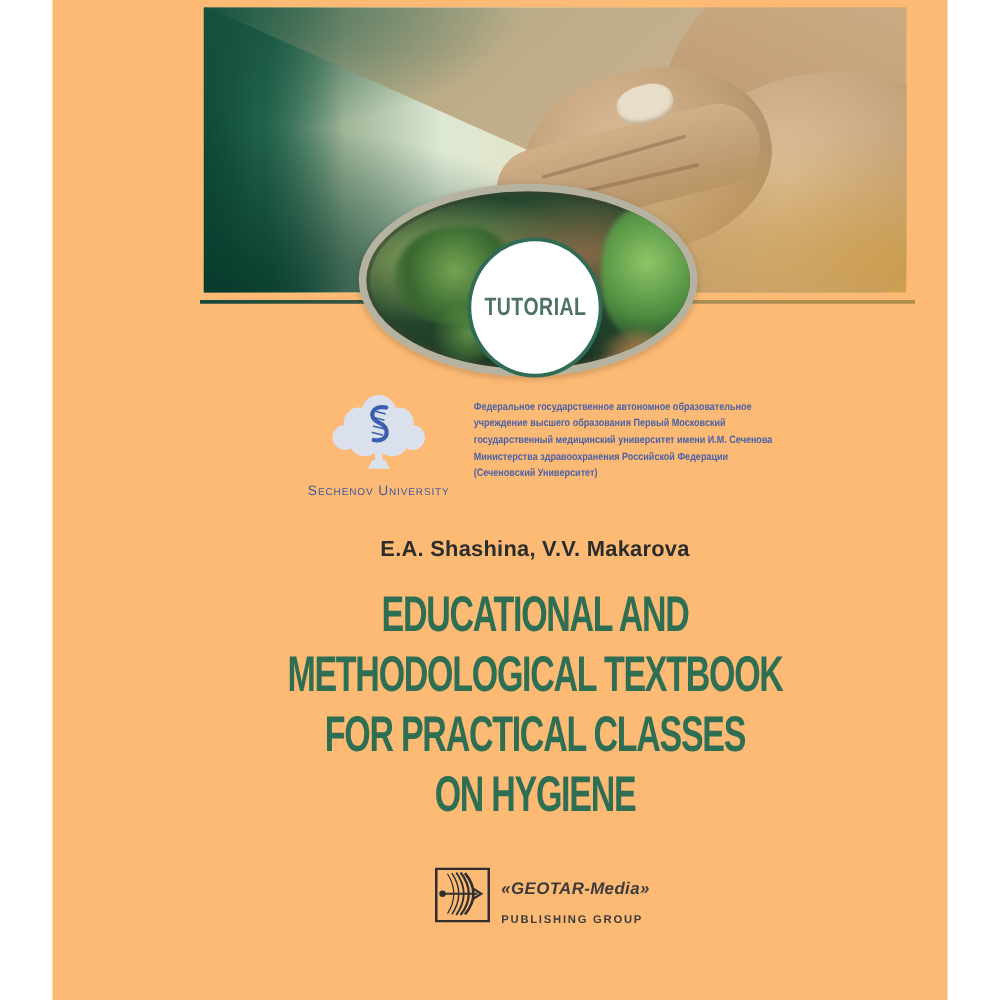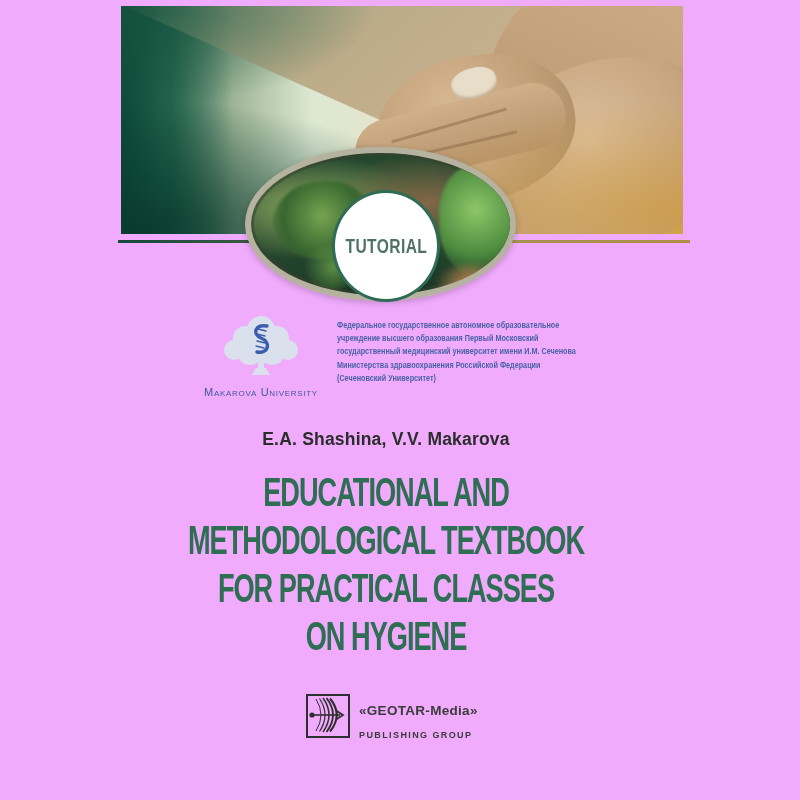--- a/index.html
+++ b/index.html
@@ -1,17 +1,17 @@
 <!DOCTYPE html>
 <html><head>
 <meta charset="utf-8">
 <style>
   html,body{margin:0;padding:0;background:#ffffff;}
   .page{
-    position:relative;width:800px;height:800px;margin:0 auto;background:#f0abfc;
+    position:relative;width:716px;height:800px;margin:0 auto;background:#fdba74;
     font-family:"Liberation Sans",sans-serif;overflow:hidden;
   }
   
   .photo{
     position:absolute;left:121px;top:6px;width:562px;height:228px;overflow:hidden;z-index:1;
     background:linear-gradient(to right,#15523f 0%,#2a6a53 9%,#9fb597 20%,#dde8d3 34%,#e6e3c8 50%,#dcc489 68%,#d5ae63 84%,#d0a85e 100%);
   }
   .arm-child{
     position:absolute;left:-70px;top:-100px;width:520px;height:175px;border-radius:90px;
     transform:rotate(24deg);
@@ -103,21 +103,21 @@
   .authors{top:429px;font-size:17.5px;font-weight:bold;color:#2b2d2c;letter-spacing:.2px;}
   .title{top:468px;color:#2e6e52;}
   .title-line{
     font-size:40px;line-height:48px;font-weight:bold;letter-spacing:-1.5px;white-space:nowrap;
     transform:scaleX(.68);transform-origin:50% 50%;
   }
   
   .publisher{position:absolute;left:306px;top:694px;display:flex;align-items:flex-start;}
   .pub-emblem{width:44px;height:44px;flex:0 0 auto;}
   .pub-text{margin-left:9px;padding-top:9px;color:#3b3b3b;}
-  .pub-name{font-size:13.5px;font-weight:bold;letter-spacing:.3px;white-space:nowrap;}
+  .pub-name{font-size:13.5px;font-weight:bold;letter-spacing:.3px;white-space:nowrap;font-style:italic;}
   .pub-sub{margin-top:12px;font-size:9px;font-weight:bold;letter-spacing:1.4px;white-space:nowrap;}
 </style>
 </head>
 <body>
 
 <div class="page">
 
   <div class="photo">
     <div class="arm-child"></div>
     <div class="arm-adult"></div>
@@ -157,21 +157,21 @@
         <path d="M33 61 L51 61 L47 54 L37 54 Z"></path>
       </g>
       <g stroke="#3a5dae" fill="none" stroke-linecap="round">
         <path d="M48 12 C36 10 33 20 42 24 C52 28 50 40 38 38" stroke-width="3.4"></path>
         <path d="M39 15 L47 17" stroke-width="1.4"></path>
         <path d="M38 20 L46 22" stroke-width="1.4"></path>
         <path d="M38 27 L46 29" stroke-width="1.4"></path>
         <path d="M37 32 L45 34" stroke-width="1.4"></path>
       </g>
     </svg>
-    <div class="sechenov-label">Makarova University</div>
+    <div class="sechenov-label">Sechenov University</div>
   </div>
 
   <div class="affil">
     <div>Федеральное государственное автономное образовательное</div>
     <div>учреждение высшего образования Первый Московский</div>
     <div>государственный медицинский университет имени И.М. Сеченова</div>
     <div>Министерства здравоохранения Российской Федерации</div>
     <div>(Сеченовский Университет)</div>
   </div>
 

